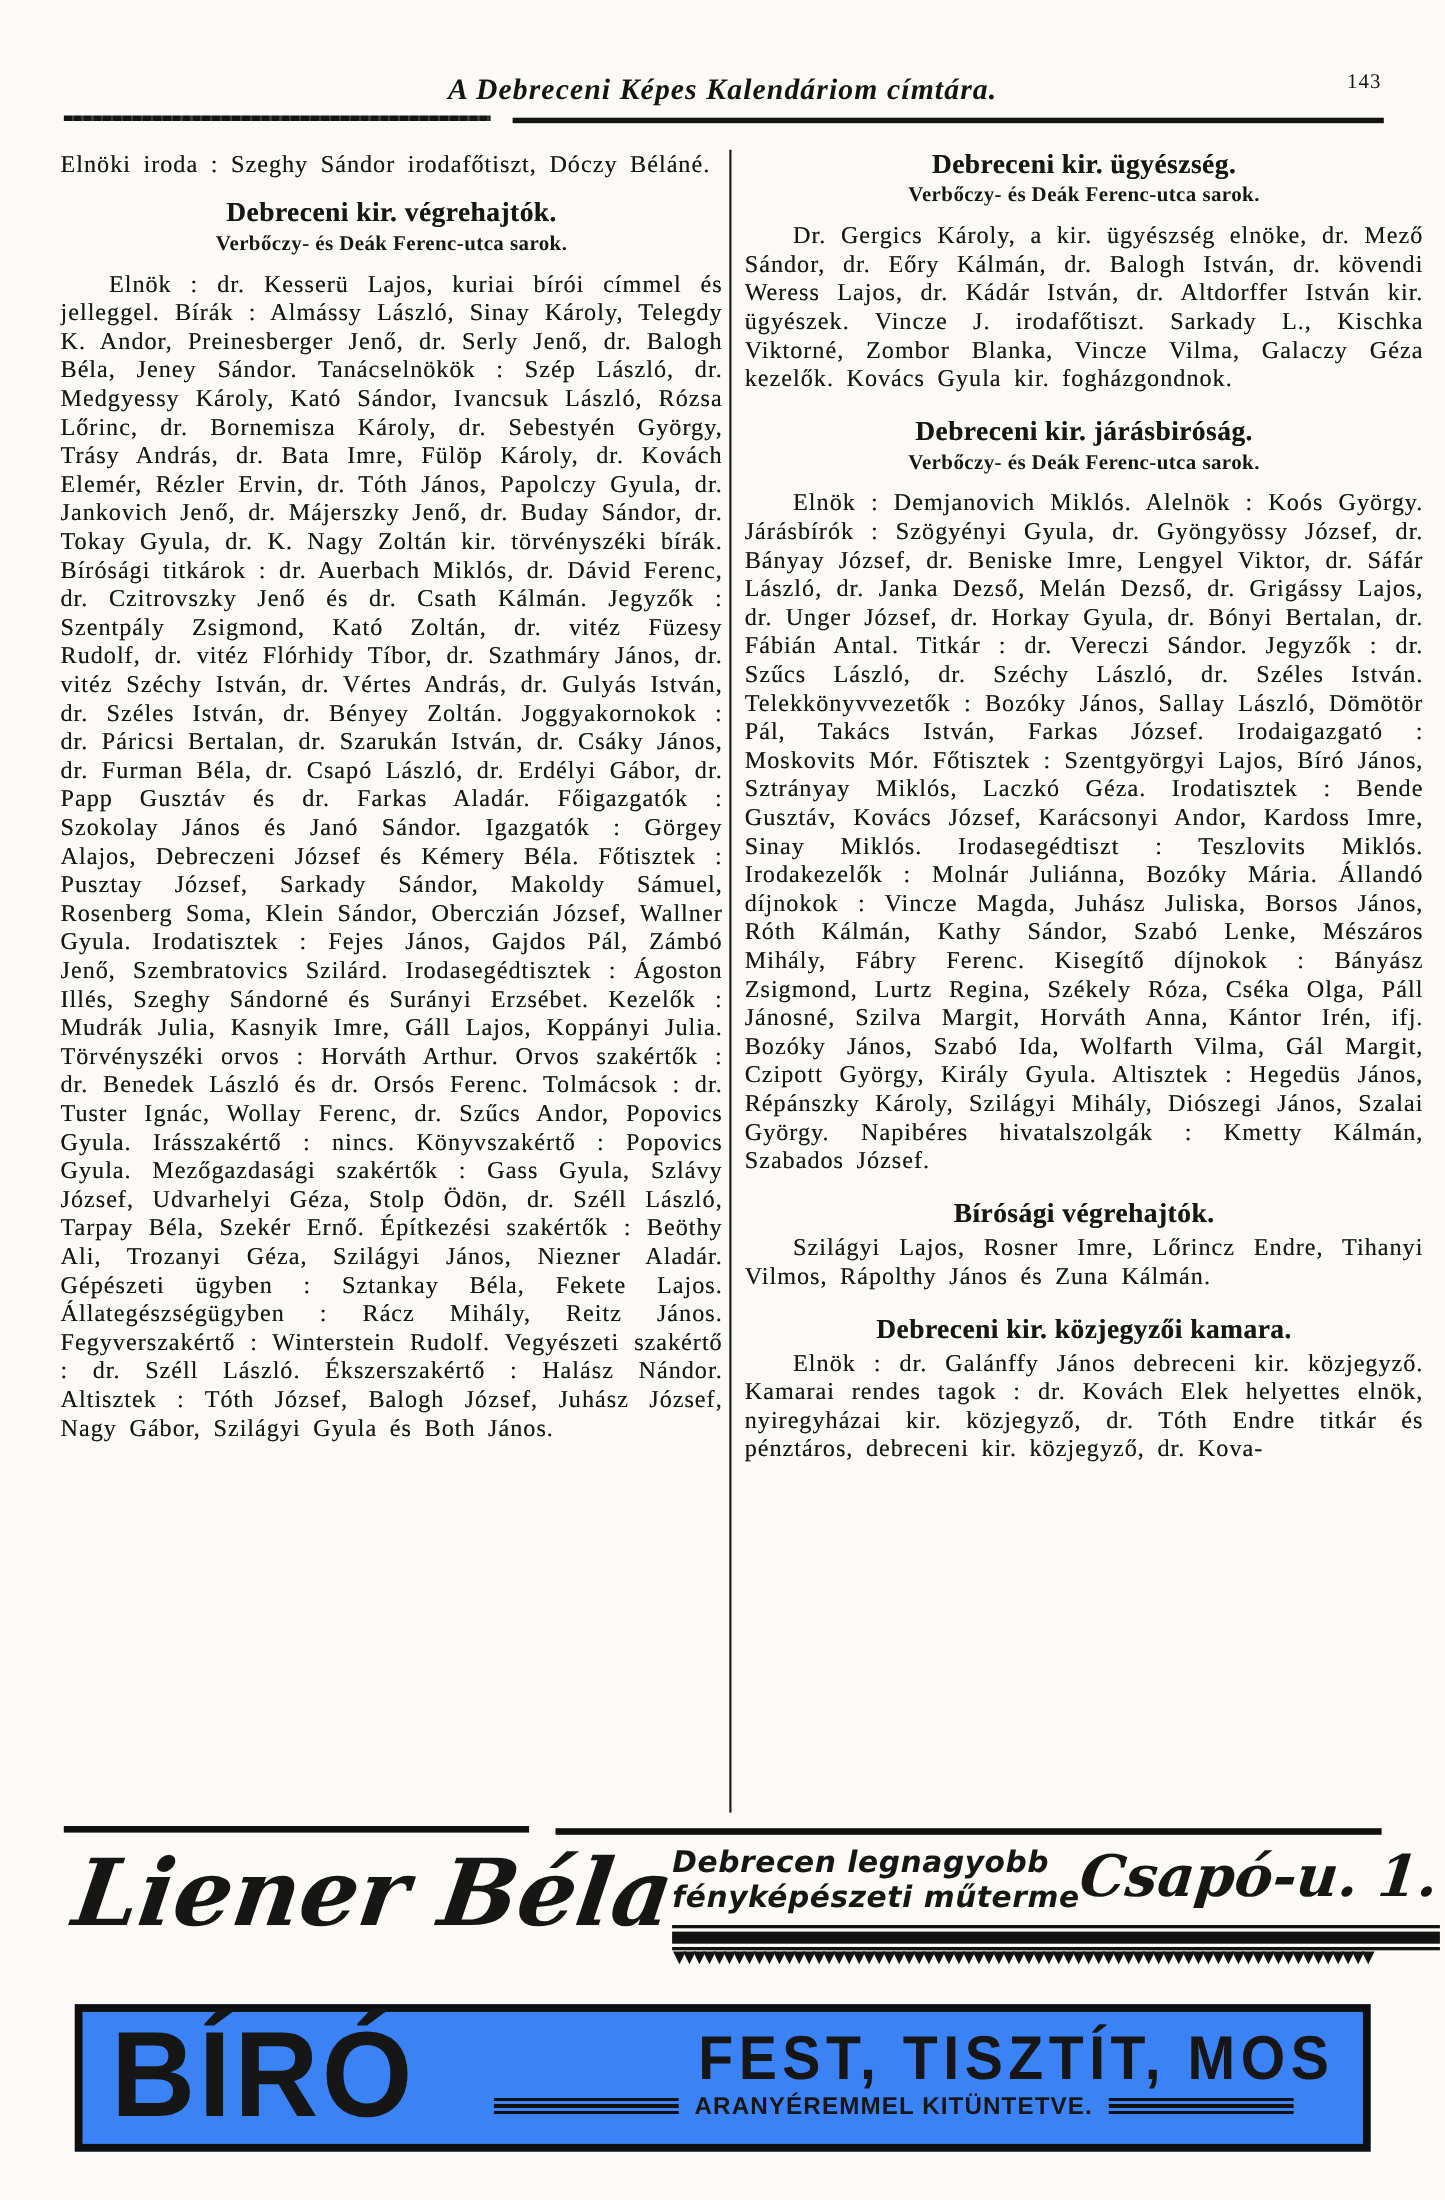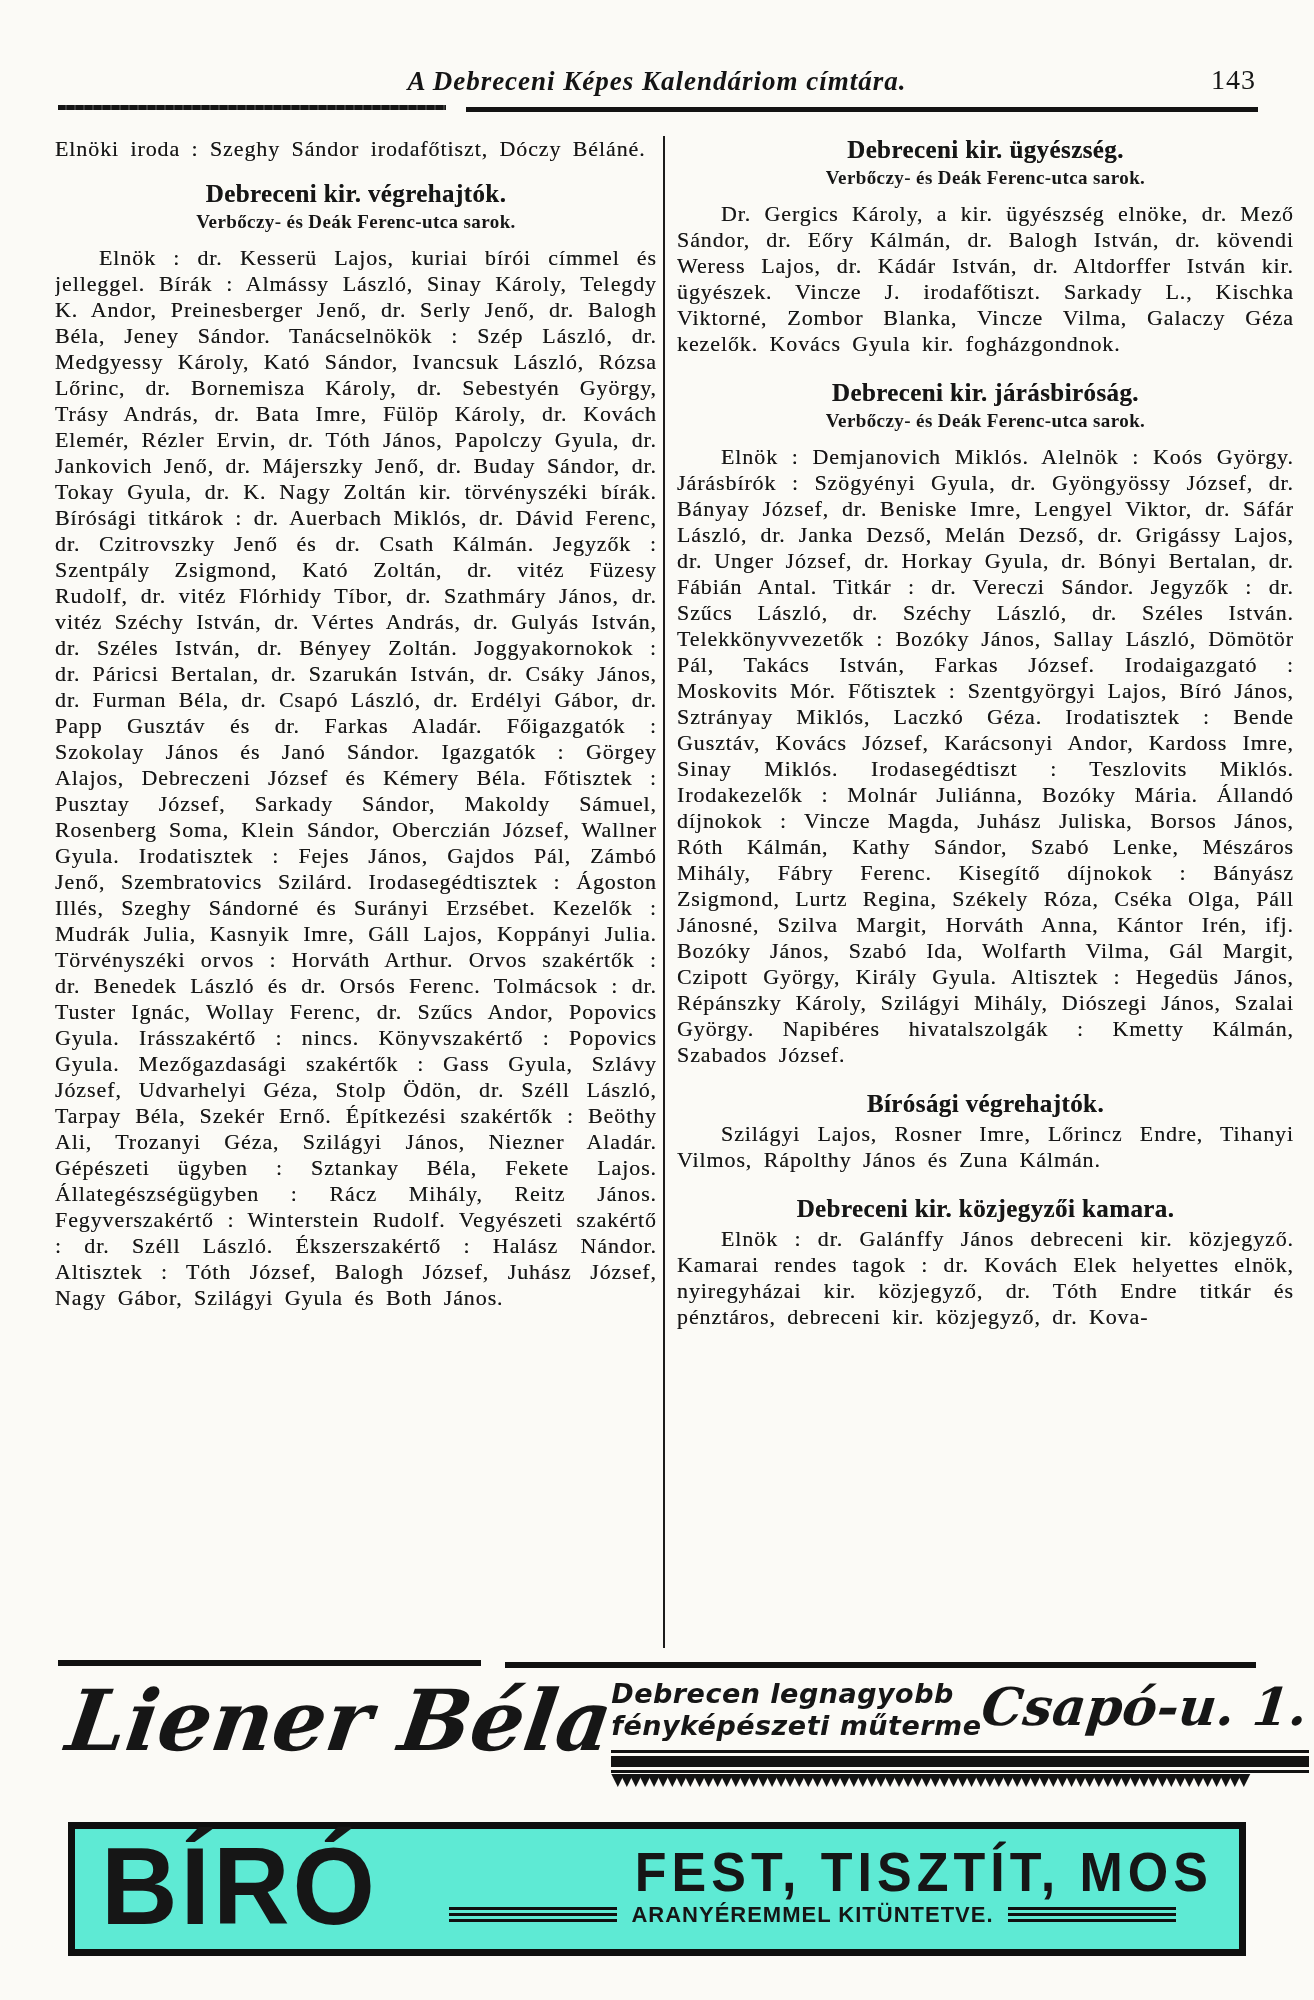--- a/index.html
+++ b/index.html
@@ -10,21 +10,21 @@
     position:relative;overflow:hidden;
   }
   
   .page-header{position:relative;padding-top:66px;}
   .page-title{
     text-align:center;font-style:italic;font-weight:700;font-size:27px;
     letter-spacing:1px;color:#141414;
   }
   .page-number{
     position:absolute;right:58px;top:64px;
-    font-size:28px;font-weight:400;letter-spacing:1px;
+    font-size:19px;font-weight:400;letter-spacing:1px;
   }
   .header-rule{display:flex;gap:20px;margin:8px 56px 0 58px;}
   .header-rule .seg1{
     width:388px;height:5px;
     background:repeating-linear-gradient(90deg,#151515 0 7px,#3c3c3c 7px 9px);
   }
   .header-rule .seg2{flex:1;height:5px;background:#131313;transform:translateY(2px);}
 
   
   .columns{
@@ -88,21 +88,21 @@
     font-family:"DejaVu Sans",sans-serif;font-size:17px;
     letter-spacing:-4px;color:#121212;margin-top:1px;white-space:nowrap;
   }
   .deco-zigzag::after{
     content:"▼▼▼▼▼▼▼▼▼▼▼▼▼▼▼▼▼▼▼▼▼▼▼▼▼▼▼▼▼▼▼▼▼▼▼▼▼▼▼▼▼▼▼▼▼▼▼▼▼▼▼▼▼▼▼▼▼▼▼▼▼▼▼▼▼▼▼▼▼▼";
   }
 
   
   .biro-box{
     margin:34px 68px 0;border:7px solid #0f0f0f;
-    background:#5eead4;
+    background:#3b82f6;
     padding:8px 26px 12px;display:flex;align-items:center;gap:34px;
     height:100px;
   }
   .biro-name{
     font-family:"Liberation Sans",sans-serif;font-weight:700;
     font-size:106px;line-height:0.9;letter-spacing:3px;
     transform:scaleY(1.04);white-space:nowrap;
   }
   .biro-right{flex:1;display:flex;flex-direction:column;align-items:flex-end;gap:4px;min-width:0;}
   .biro-headline{

